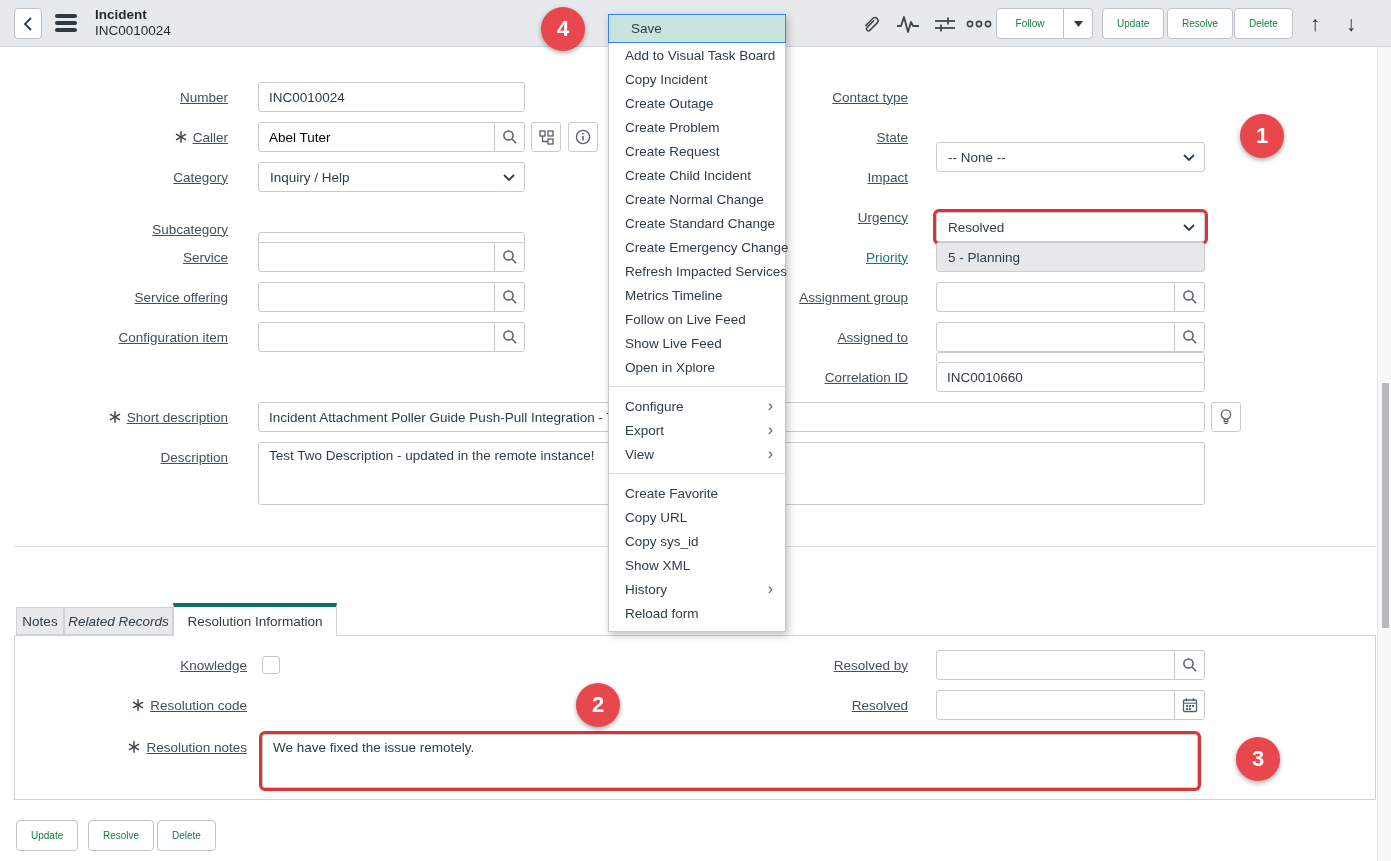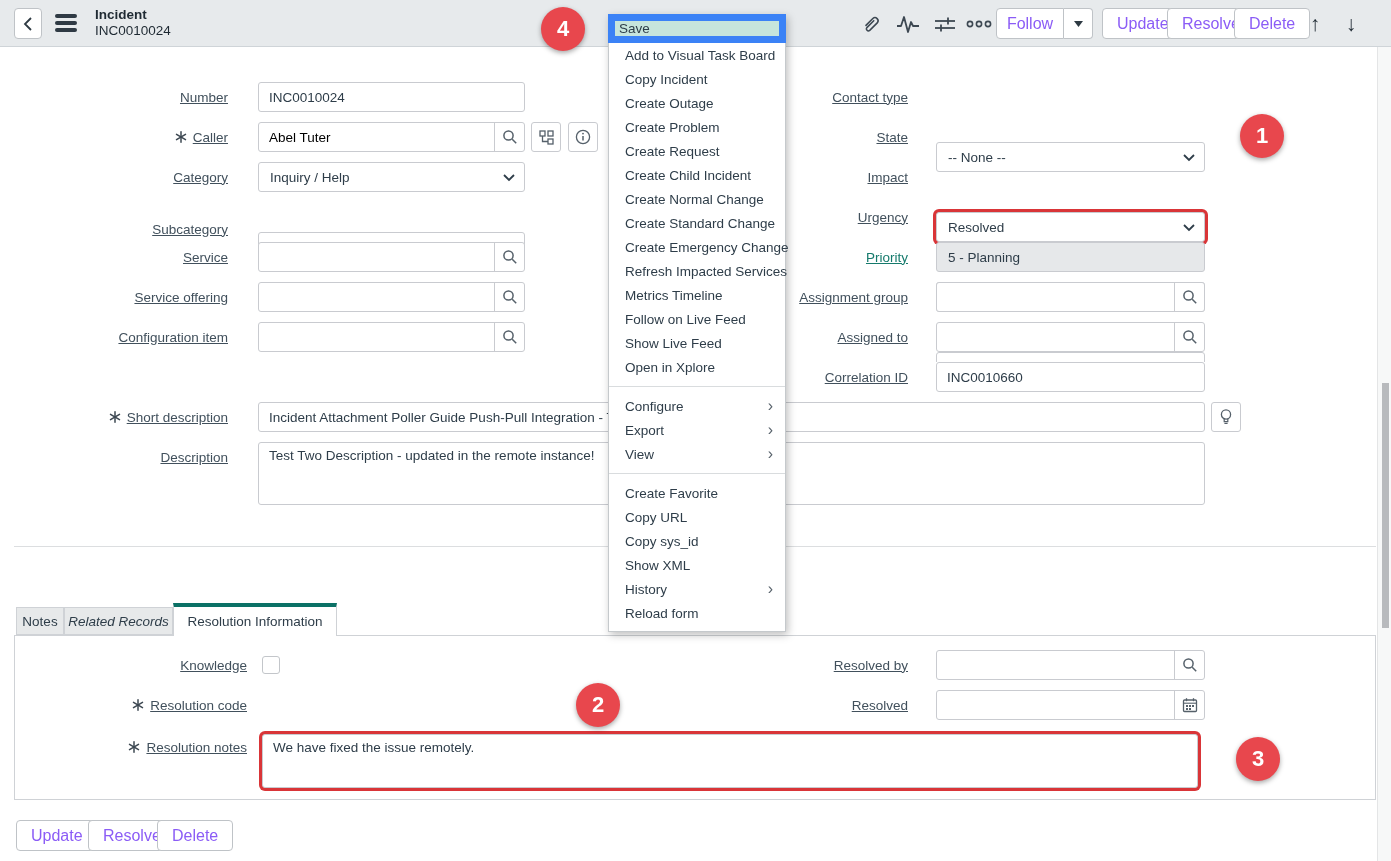--- a/index.html
+++ b/index.html
@@ -4,21 +4,21 @@
 <style>
   html,body{margin:0;padding:0;background:#fff;}
   #app{position:relative;width:1391px;height:861px;overflow:hidden;background:#fff;
        font-family:"Liberation Sans", sans-serif;font-size:13.5px;color:#2e3d49;}
 
   
   .hdr{position:absolute;left:0;top:0;width:1391px;height:46px;background:#e7eaec;
        border-bottom:1px solid #cfd4d8;z-index:5;}
   .hbtn{position:absolute;top:8px;height:31px;box-sizing:border-box;background:#fff;
         border:1px solid #bfc3c7;border-radius:4px;display:flex;align-items:center;
-        justify-content:center;font-size:16px;color:#8b5cf6;padding:0 14px;cursor:pointer;}
+        justify-content:center;font-size:10px;color:#15803d;padding:0 14px;cursor:pointer;}
   .iconbtn{background:none;border:none;padding:0;}
   .hdr-title{position:absolute;left:95px;top:7px;line-height:16px;color:#1f2a33;}
   .hdr-title .t1{font-weight:600;}
   .burger{position:absolute;left:55px;top:14px;width:22px;cursor:pointer;}
   .burger div{height:3.5px;background:#2f3a44;border-radius:2px;margin-bottom:3.5px;}
   .arrowglyph{font-size:21px;color:#1f2a33;line-height:1;}
 
   
   .lbl{position:absolute;left:13px;width:215px;height:30px;display:flex;align-items:center;
        justify-content:flex-end;gap:6px;text-align:center;color:#41505c;text-decoration:underline;}
@@ -39,22 +39,22 @@
   .redbox{box-shadow:0 0 0 3px #d93538;}
   textarea.ta{position:absolute;box-sizing:border-box;border:1px solid #c9cbd0;border-radius:3px;
               font:inherit;color:#2e3d49;padding:5px 10px;resize:none;background:#fff;}
   .divider{position:absolute;left:14px;width:1362px;height:1px;background:#dcdee0;}
 
   
   .menu{position:absolute;left:608px;top:14px;width:178px;box-sizing:border-box;background:#fff;
         border:1px solid #c5c9cc;box-shadow:2px 3px 8px rgba(0,0,0,.25);padding:0 0 6px 0;z-index:30;}
   .mi{height:24px;display:flex;align-items:center;padding:0 12px 0 16px;color:#2e3d49;cursor:pointer;white-space:nowrap;}
   .mi .sub{margin-left:auto;font-size:16px;color:#5a646d;line-height:1;}
-  .mi.hl{box-sizing:border-box;height:29px;border:7px solid #3b82f6;background:#c7e5dc;
-         margin:-1px -1px 0 -1px;padding-left:4px;}
+  .mi.hl{box-sizing:border-box;height:29px;border:1px solid #3b82f6;background:#c7e5dc;
+         margin:-1px -1px 0 -1px;padding-left:22px;}
   .msep{border-top:1px solid #d9dcde;margin:7px 0;}
 
   
   .co{position:absolute;width:44px;height:44px;border-radius:50%;background:#e8474d;color:#fff;
       font-size:22px;font-weight:bold;display:flex;align-items:center;justify-content:center;
       box-shadow:0 2px 5px rgba(0,0,0,.35);z-index:40;}
 
   
   .tab{position:absolute;top:607px;height:28px;box-sizing:border-box;background:#e7e9ea;
        border:1px solid #cfd2d6;display:flex;align-items:center;justify-content:center;

